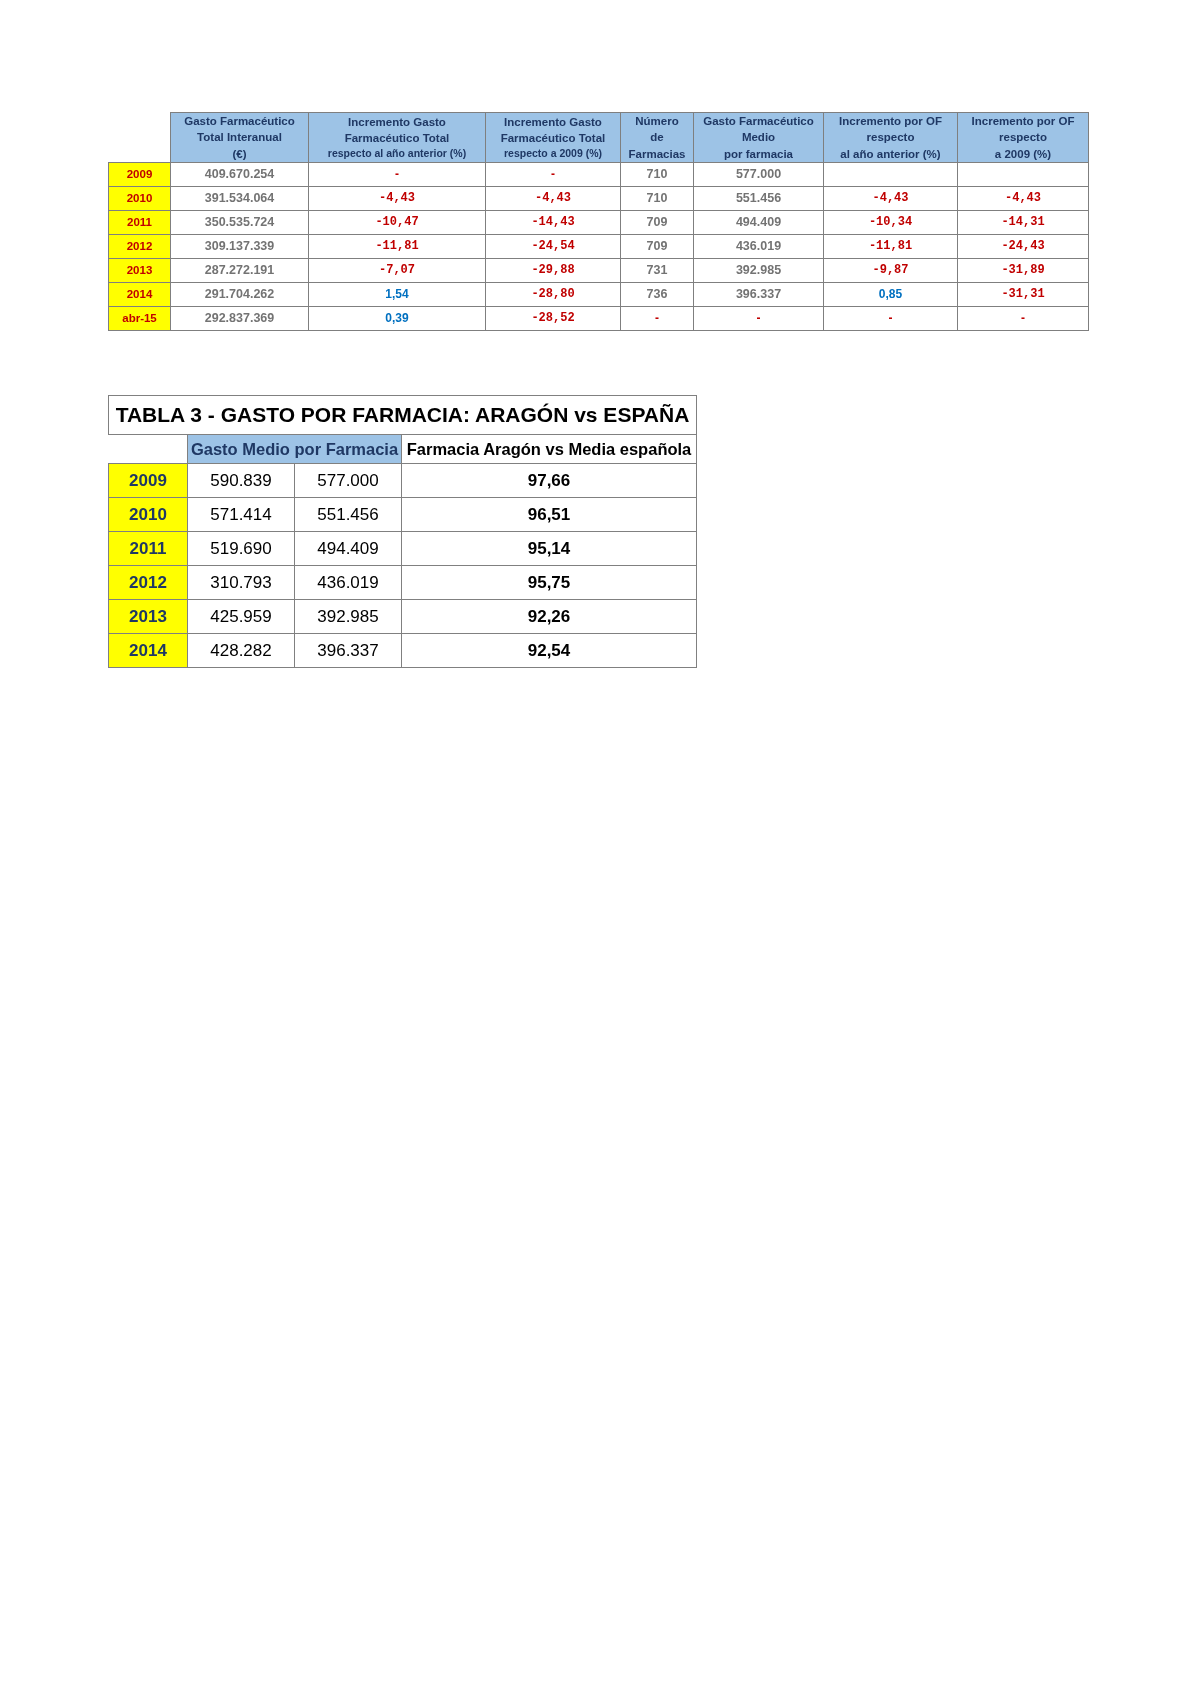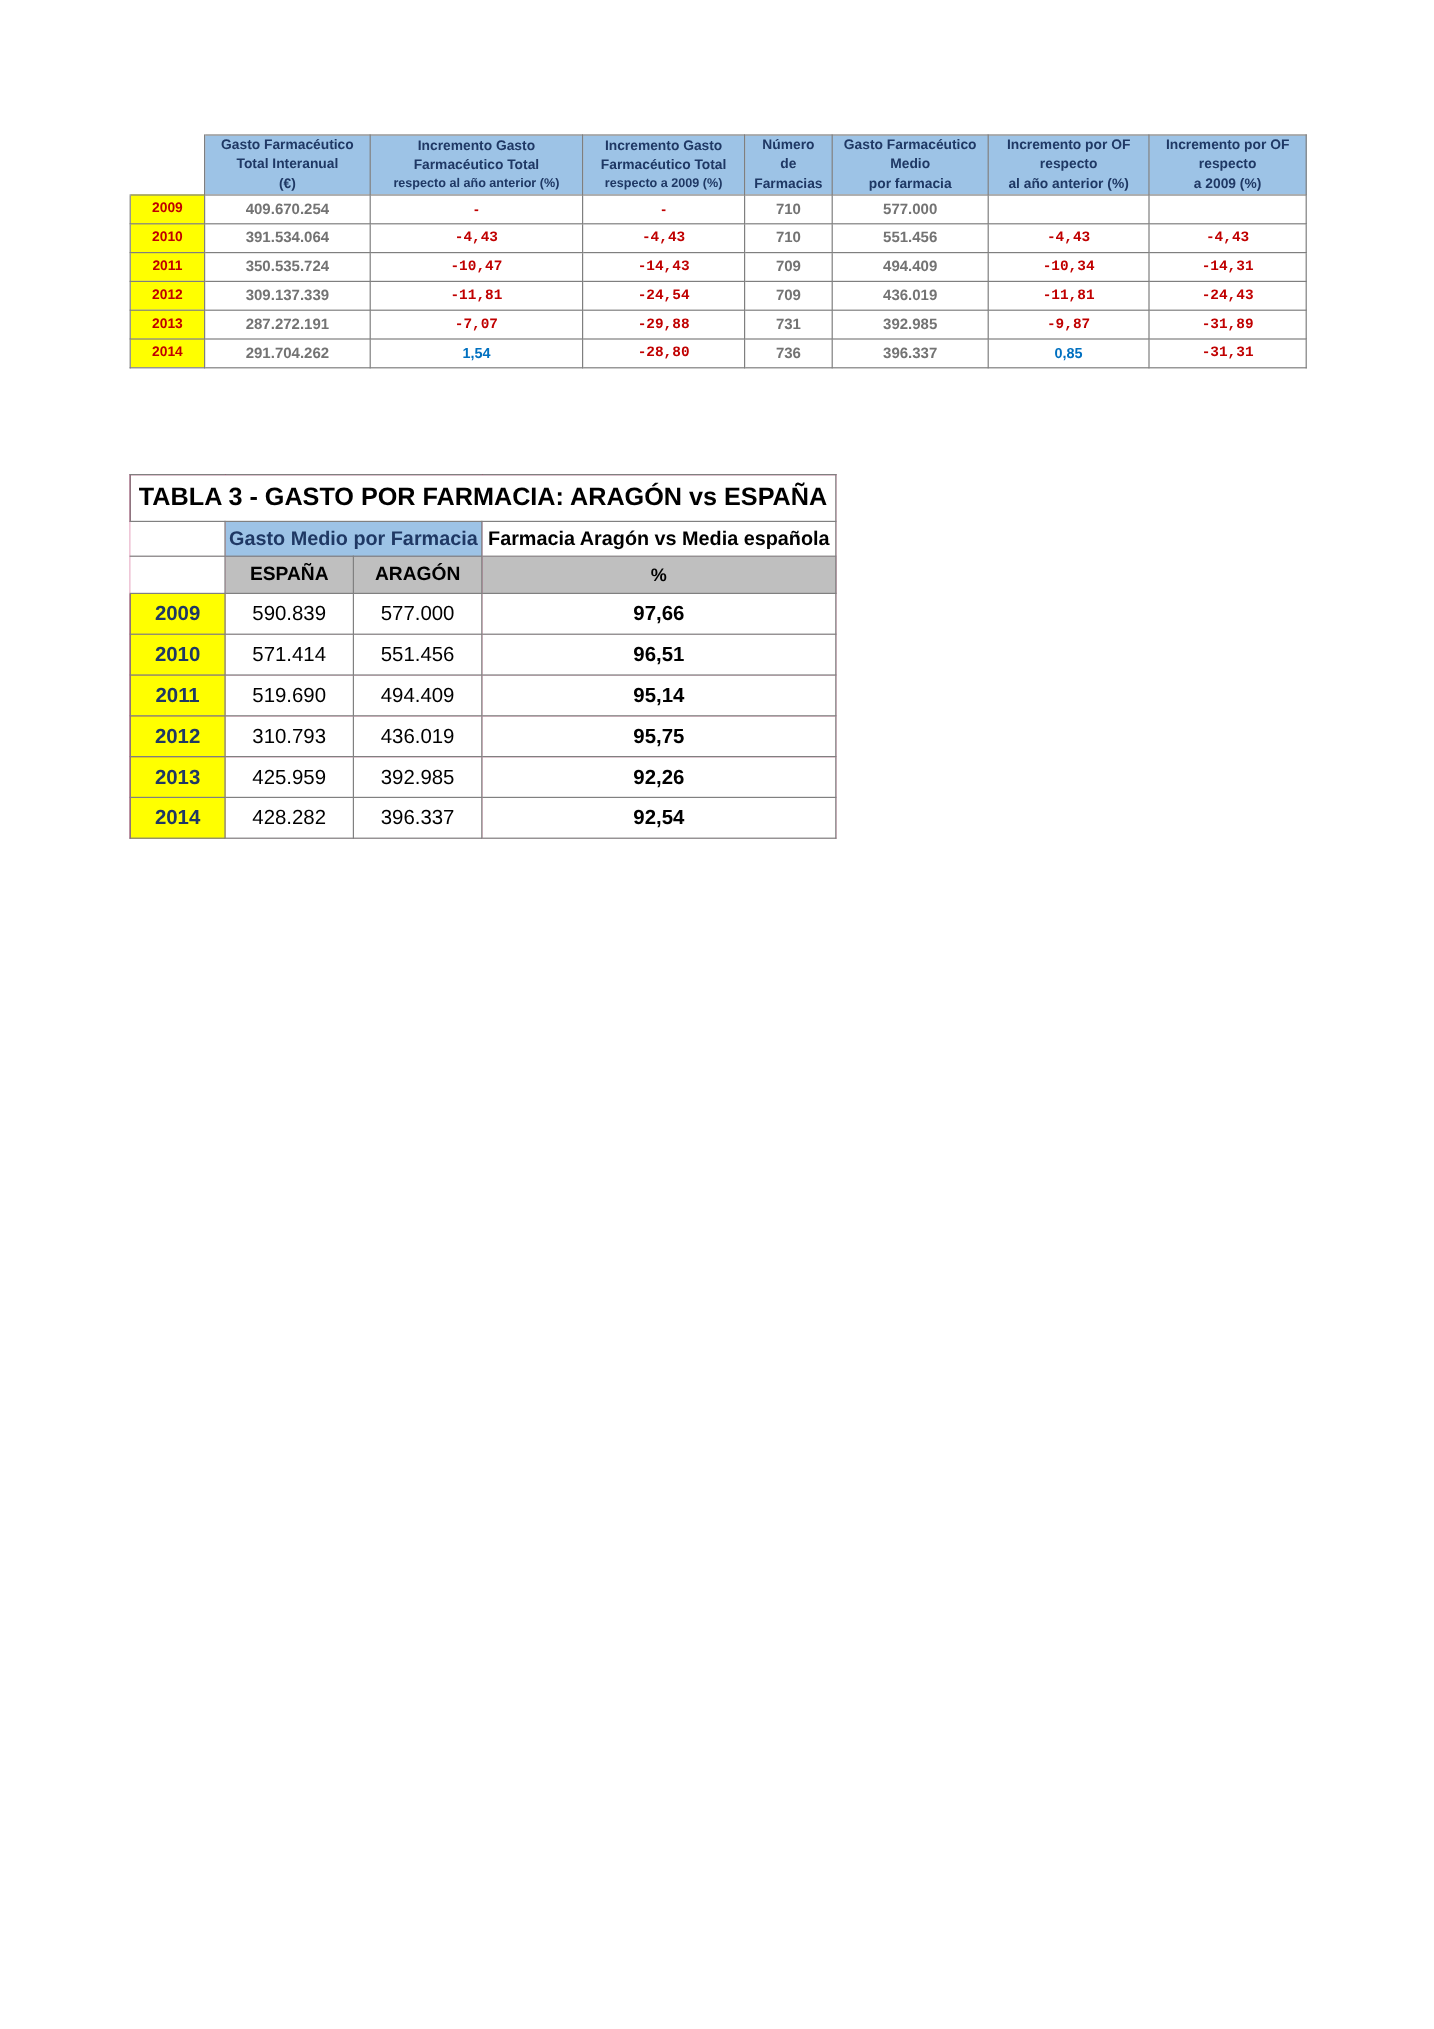--- a/index.html
+++ b/index.html
@@ -112,21 +112,22 @@
   .t3-wrap {
     position: absolute;
     left: 108px;
     top: 395px;
     width: 588px;
   }
   table.t3 {
     border-collapse: collapse;
     table-layout: fixed;
     width: 588px;
-    background: #be185d;
+    background: #7dd3fc;
+    border-radius: 29px;
   }
   table.t3 td {
     border: 1px solid #808080;
     padding: 0;
     vertical-align: middle;
   }
   .t3-title {
     text-align: center;
     font-size: 21px;
     font-weight: bold;
@@ -311,20 +312,30 @@
         <td class="t2-year">2014</td>
         <td class="t2-num">291.704.262</td>
         <td class="t2-pos">1,54</td>
         <td class="t2-neg">-28,80</td>
         <td class="t2-num">736</td>
         <td class="t2-num">396.337</td>
         <td class="t2-pos">0,85</td>
         <td class="t2-neg">-31,31</td>
       </tr>
 
+      <tr>
+        <td class="t2-year">abr-15</td>
+        <td class="t2-num">292.837.369</td>
+        <td class="t2-pos">0,39</td>
+        <td class="t2-neg">-28,52</td>
+        <td class="t2-dash">-</td>
+        <td class="t2-dash">-</td>
+        <td class="t2-dash">-</td>
+        <td class="t2-dash">-</td>
+      </tr>
     </tbody>
   </table>
 </div>
 
 <div class="t3-wrap">
   <table class="t3">
     <colgroup>
       <col style="width:79px">
       <col style="width:107px">
       <col style="width:107px">
@@ -332,26 +343,20 @@
     </colgroup>
     <tbody>
       <tr>
         <td class="t3-title" colspan="4">TABLA 3 - GASTO POR FARMACIA: ARAGÓN vs ESPAÑA</td>
       </tr>
       <tr>
         <td class="t3-corner"></td>
         <td class="t3-head-blue" colspan="2">Gasto Medio por Farmacia</td>
         <td class="t3-head-white">Farmacia Aragón vs Media española</td>
       </tr>
-      <tr>
-        <td class="t3-corner"></td>
-        <td class="t3-sub">ESPAÑA</td>
-        <td class="t3-sub">ARAGÓN</td>
-        <td class="t3-sub-pct">%</td>
-      </tr>
 
       <tr>
         <td class="t3-year">2009</td>
         <td class="t3-val">590.839</td>
         <td class="t3-val">577.000</td>
         <td class="t3-pct">97,66</td>
       </tr>
       <tr>
         <td class="t3-year">2010</td>
         <td class="t3-val">571.414</td>

